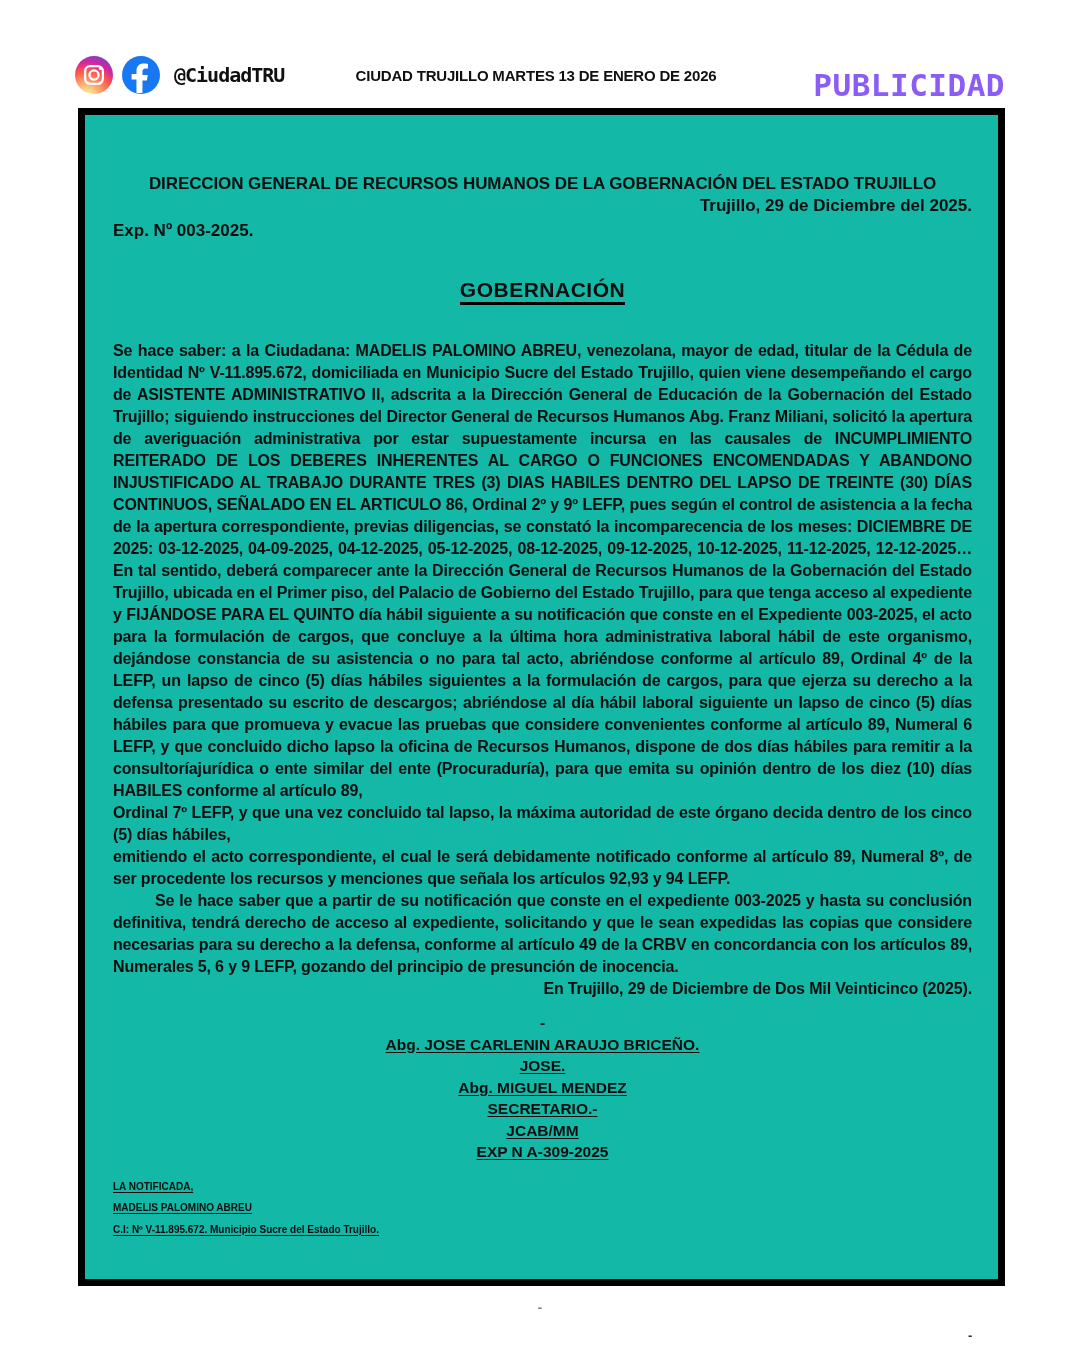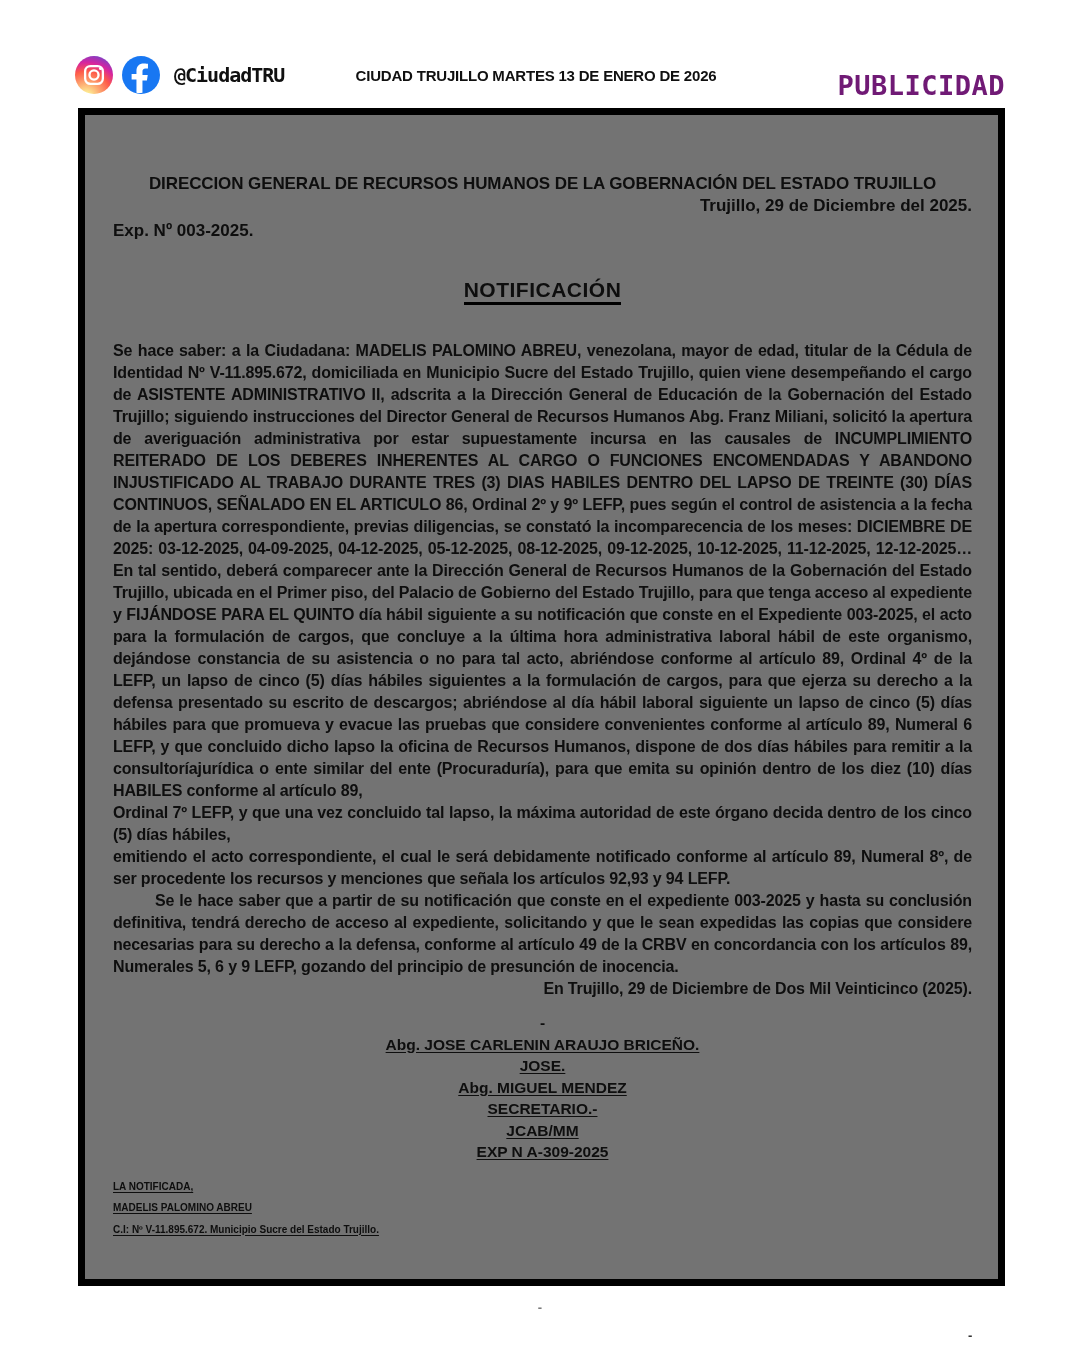--- a/index.html
+++ b/index.html
@@ -25,29 +25,29 @@
     color:#101010;
   }
   .dateline {
     position:absolute; left:0; right:8px; text-align:center;
     font-size:15px; font-weight:bold; letter-spacing:-0.2px; color:#101010;
     z-index:1;
   }
   .publicidad {
     margin-left:auto; z-index:2;
     font-family:"DejaVu Sans Mono","Liberation Mono",monospace;
-    font-weight:bold; font-size:27px; letter-spacing:0.5px;
-    color:#701a75;
+    font-weight:bold; font-size:31px; letter-spacing:0.5px;
+    color:#8b5cf6;
     margin-top:20px;
   }
 
   
   .doc-box {
     position:absolute; left:78px; top:108px; width:927px; height:1178px;
-    border:7px solid #000; background:#737373;
+    border:7px solid #000; background:#14b8a6;
     padding:58px 26px 0 28px;
   }
   .doc-title  { text-align:center; font-size:17px; font-weight:bold; line-height:22px; letter-spacing:-0.1px; }
   .doc-date   { text-align:right; font-size:17px; font-weight:bold; line-height:22px; }
   .doc-exp    { text-align:left;   font-size:17px; font-weight:bold; line-height:22px; margin-top:3px; }
   .doc-heading{ text-align:center; margin-top:36px; margin-bottom:38px; }
   .doc-heading span {
     font-size:21px; font-weight:bold; letter-spacing:0.5px;
     border-bottom:3px solid #000; padding-bottom:1px;
   }
@@ -102,21 +102,21 @@
   </div>
   <div class="dateline">CIUDAD TRUJILLO MARTES 13 DE ENERO DE 2026</div>
   <div class="publicidad">PUBLICIDAD</div>
 </header>
 
 <main class="doc-box">
   <div class="doc-title">DIRECCION GENERAL DE RECURSOS HUMANOS DE LA GOBERNACIÓN DEL ESTADO TRUJILLO</div>
   <div class="doc-date">Trujillo, 29 de Diciembre del 2025.</div>
   <div class="doc-exp">Exp. Nº 003-2025.</div>
   <div class="doc-heading">
-    <span>NOTIFICACIÓN</span>
+    <span>GOBERNACIÓN</span>
   </div>
 
   <p class="body">Se hace saber: a la Ciudadana: MADELIS PALOMINO ABREU, venezolana, mayor de edad, titular de la Cédula de Identidad Nº V-11.895.672, domiciliada en Municipio Sucre del Estado Trujillo, quien viene desempeñando el cargo de ASISTENTE ADMINISTRATIVO II, adscrita a la Dirección General de Educación de la Gobernación del Estado Trujillo; siguiendo instrucciones del Director General de Recursos Humanos Abg. Franz Miliani, solicitó la apertura de averiguación administrativa por estar supuestamente incursa en las causales de INCUMPLIMIENTO REITERADO DE LOS DEBERES INHERENTES AL CARGO O FUNCIONES ENCOMENDADAS Y ABANDONO INJUSTIFICADO AL TRABAJO DURANTE TRES (3) DIAS HABILES DENTRO DEL LAPSO DE TREINTE (30) DÍAS CONTINUOS, SEÑALADO EN EL ARTICULO 86, Ordinal 2º y 9º LEFP, pues según el control de asistencia a la fecha de la apertura correspondiente, previas diligencias, se constató la incomparecencia de los meses: DICIEMBRE DE 2025: 03-12-2025, 04-09-2025, 04-12-2025, 05-12-2025, 08-12-2025, 09-12-2025, 10-12-2025, 11-12-2025, 12-12-2025… En tal sentido, deberá comparecer ante la Dirección General de Recursos Humanos de la Gobernación del Estado Trujillo, ubicada en el Primer piso, del Palacio de Gobierno del Estado Trujillo, para que tenga acceso al expediente y FIJÁNDOSE PARA EL QUINTO día hábil siguiente a su notificación que conste en el Expediente 003-2025, el acto para la formulación de cargos, que concluye a la última hora administrativa laboral hábil de este organismo, dejándose constancia de su asistencia o no para tal acto, abriéndose conforme al artículo 89, Ordinal 4º de la LEFP, un lapso de cinco (5) días hábiles siguientes a la formulación de cargos, para que ejerza su derecho a la defensa presentado su escrito de descargos; abriéndose al día hábil laboral siguiente un lapso de cinco (5) días hábiles para que promueva y evacue las pruebas que considere convenientes conforme al artículo 89, Numeral 6 LEFP, y que concluido dicho lapso la oficina de Recursos Humanos, dispone de dos días hábiles para remitir a la consultoríajurídica o ente similar del ente (Procuraduría), para que emita su opinión dentro de los diez (10) días HABILES conforme al artículo 89,</p>
   <p class="body">Ordinal 7º LEFP, y que una vez concluido tal lapso, la máxima autoridad de este órgano decida dentro de los cinco (5) días hábiles,</p>
   <p class="body">emitiendo el acto correspondiente, el cual le será debidamente notificado conforme al artículo 89, Numeral 8º, de ser procedente los recursos y menciones que señala los artículos 92,93 y 94 LEFP.</p>
   <p class="body indent">Se le hace saber que a partir de su notificación que conste en el expediente 003-2025 y hasta su conclusión definitiva, tendrá derecho de acceso al expediente, solicitando y que le sean expedidas las copias que considere necesarias para su derecho a la defensa, conforme al artículo 49 de la CRBV en concordancia con los artículos 89, Numerales 5, 6 y 9 LEFP, gozando del principio de presunción de inocencia.</p>
   <p class="body closing">En Trujillo, 29 de Diciembre de Dos Mil Veinticinco (2025).</p>
 
   <div class="sig">
     <div class="sig-dash">-</div>

